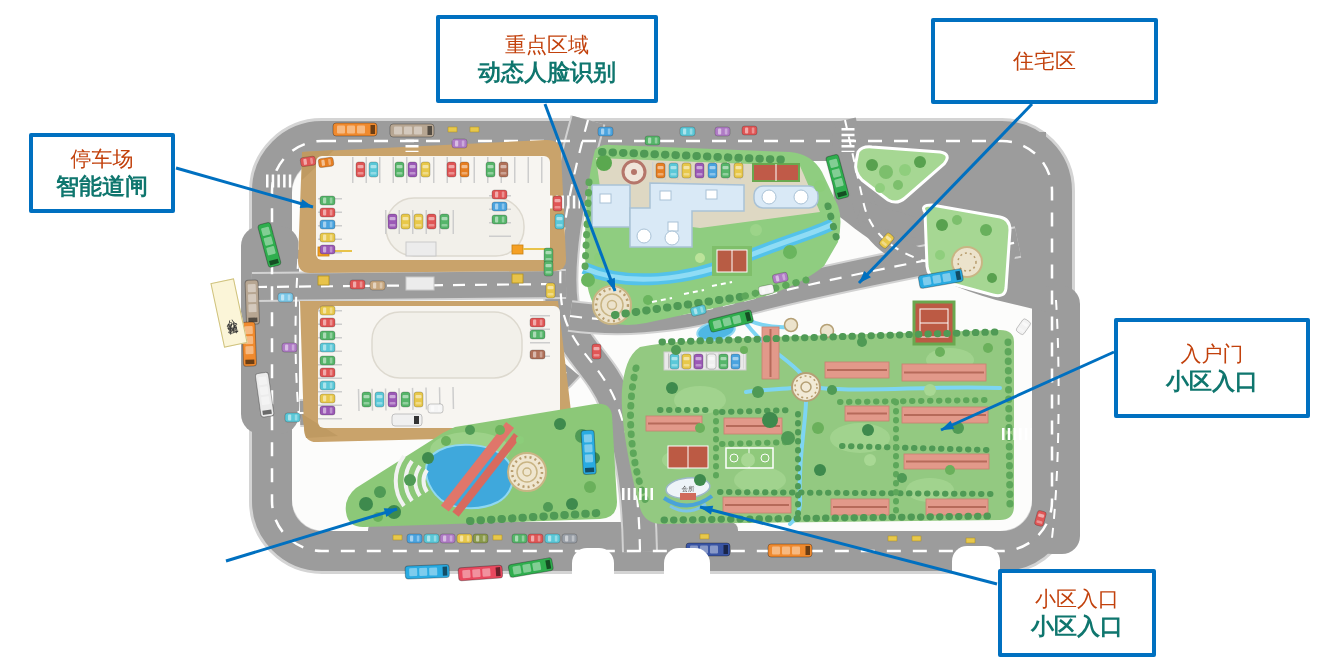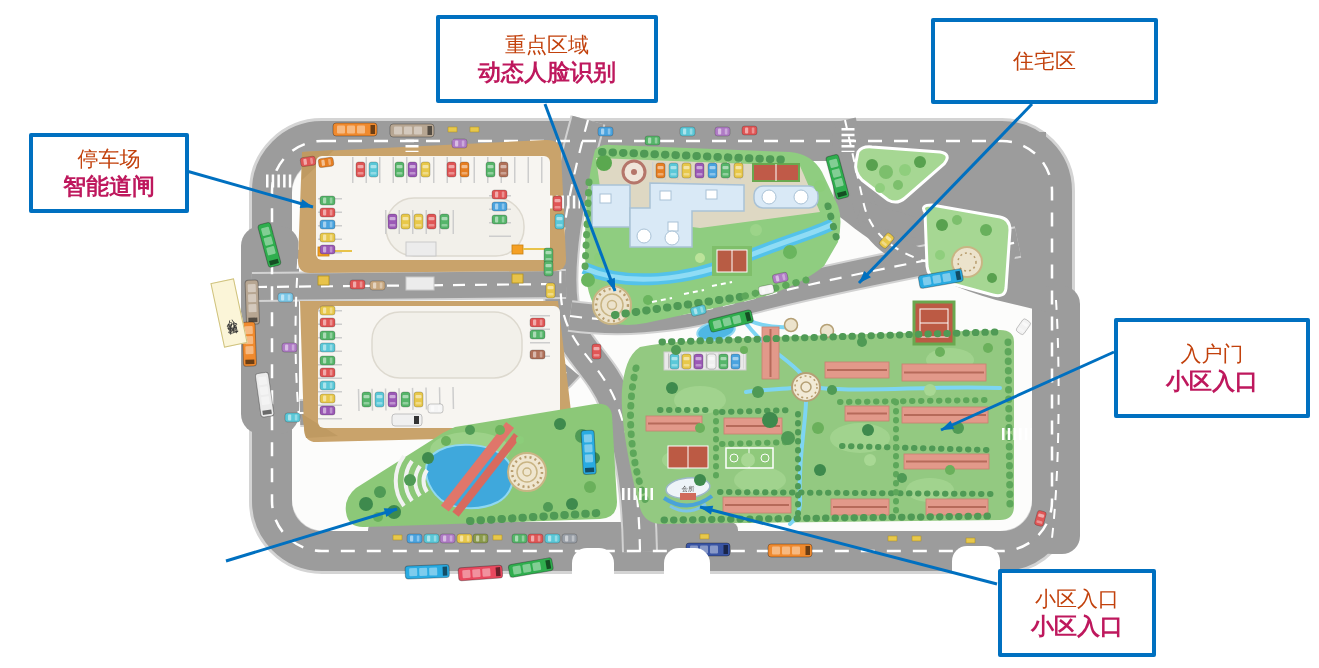--- a/index.html
+++ b/index.html
@@ -3,21 +3,21 @@
 <meta charset="utf-8">
 <style>
   html,body{margin:0;padding:0;background:#fff;}
   #stage{position:relative;width:1319px;height:668px;background:#fff;overflow:hidden;
          font-family:"Liberation Sans","DejaVu Sans",sans-serif;}
   #plan{position:absolute;left:0;top:0;}
   .callout{position:absolute;background:#fff;border:4px solid #0070c0;border-radius:2px;
            display:flex;flex-direction:column;align-items:center;justify-content:center;
            gap:2px;box-sizing:border-box;z-index:5;}
   .callout .c1{font-size:21px;color:#c2410c;line-height:1.2;white-space:nowrap;}
-  .callout .c2{font-size:23px;font-weight:bold;color:#be185d;line-height:1.2;white-space:nowrap;}
+  .callout .c2{font-size:23px;font-weight:bold;color:#0f766e;line-height:1.2;white-space:nowrap;}
   .bus-sign{position:absolute;left:217px;top:280px;width:22px;height:64px;background:#fbf5d8;
             border:1px solid #cfc27e;display:flex;align-items:center;justify-content:center;
             writing-mode:vertical-rl;font-size:11px;color:#333;letter-spacing:1px;
             transform:rotate(-12deg);z-index:4;}
 </style>
 </head>
 <body>
 
 <div id="stage">
 
@@ -472,21 +472,21 @@
   <g stroke="#0070c0" stroke-width="3" fill="none">
     <path d="M 545,104 L 615,291" marker-end="url(#ah)"></path>
     <path d="M 1032,104 L 859,283" marker-end="url(#ah)"></path>
     <path d="M 176,168 L 313,207" marker-end="url(#ah)"></path>
     <path d="M 1114,352 L 941,430" marker-end="url(#ah)"></path>
     <path d="M 226,561 L 397,509" marker-end="url(#ah)"></path>
     <path d="M 997,584 L 700,507" marker-end="url(#ah)"></path>
   </g>
 </svg>
 
-<div class="callout" style="left:29px;top:133px;width:160px;height:80px">
+<div class="callout" style="left:29px;top:133px;width:146px;height:80px">
   <span class="c1">停车场</span>
   <span class="c2">智能道闸</span>
 </div>
 
 <div class="callout" style="left:436px;top:15px;width:222px;height:88px">
   <span class="c1">重点区域</span>
   <span class="c2">动态人脸识别</span>
 </div>
 
 <div class="callout" style="left:931px;top:18px;width:227px;height:86px">

